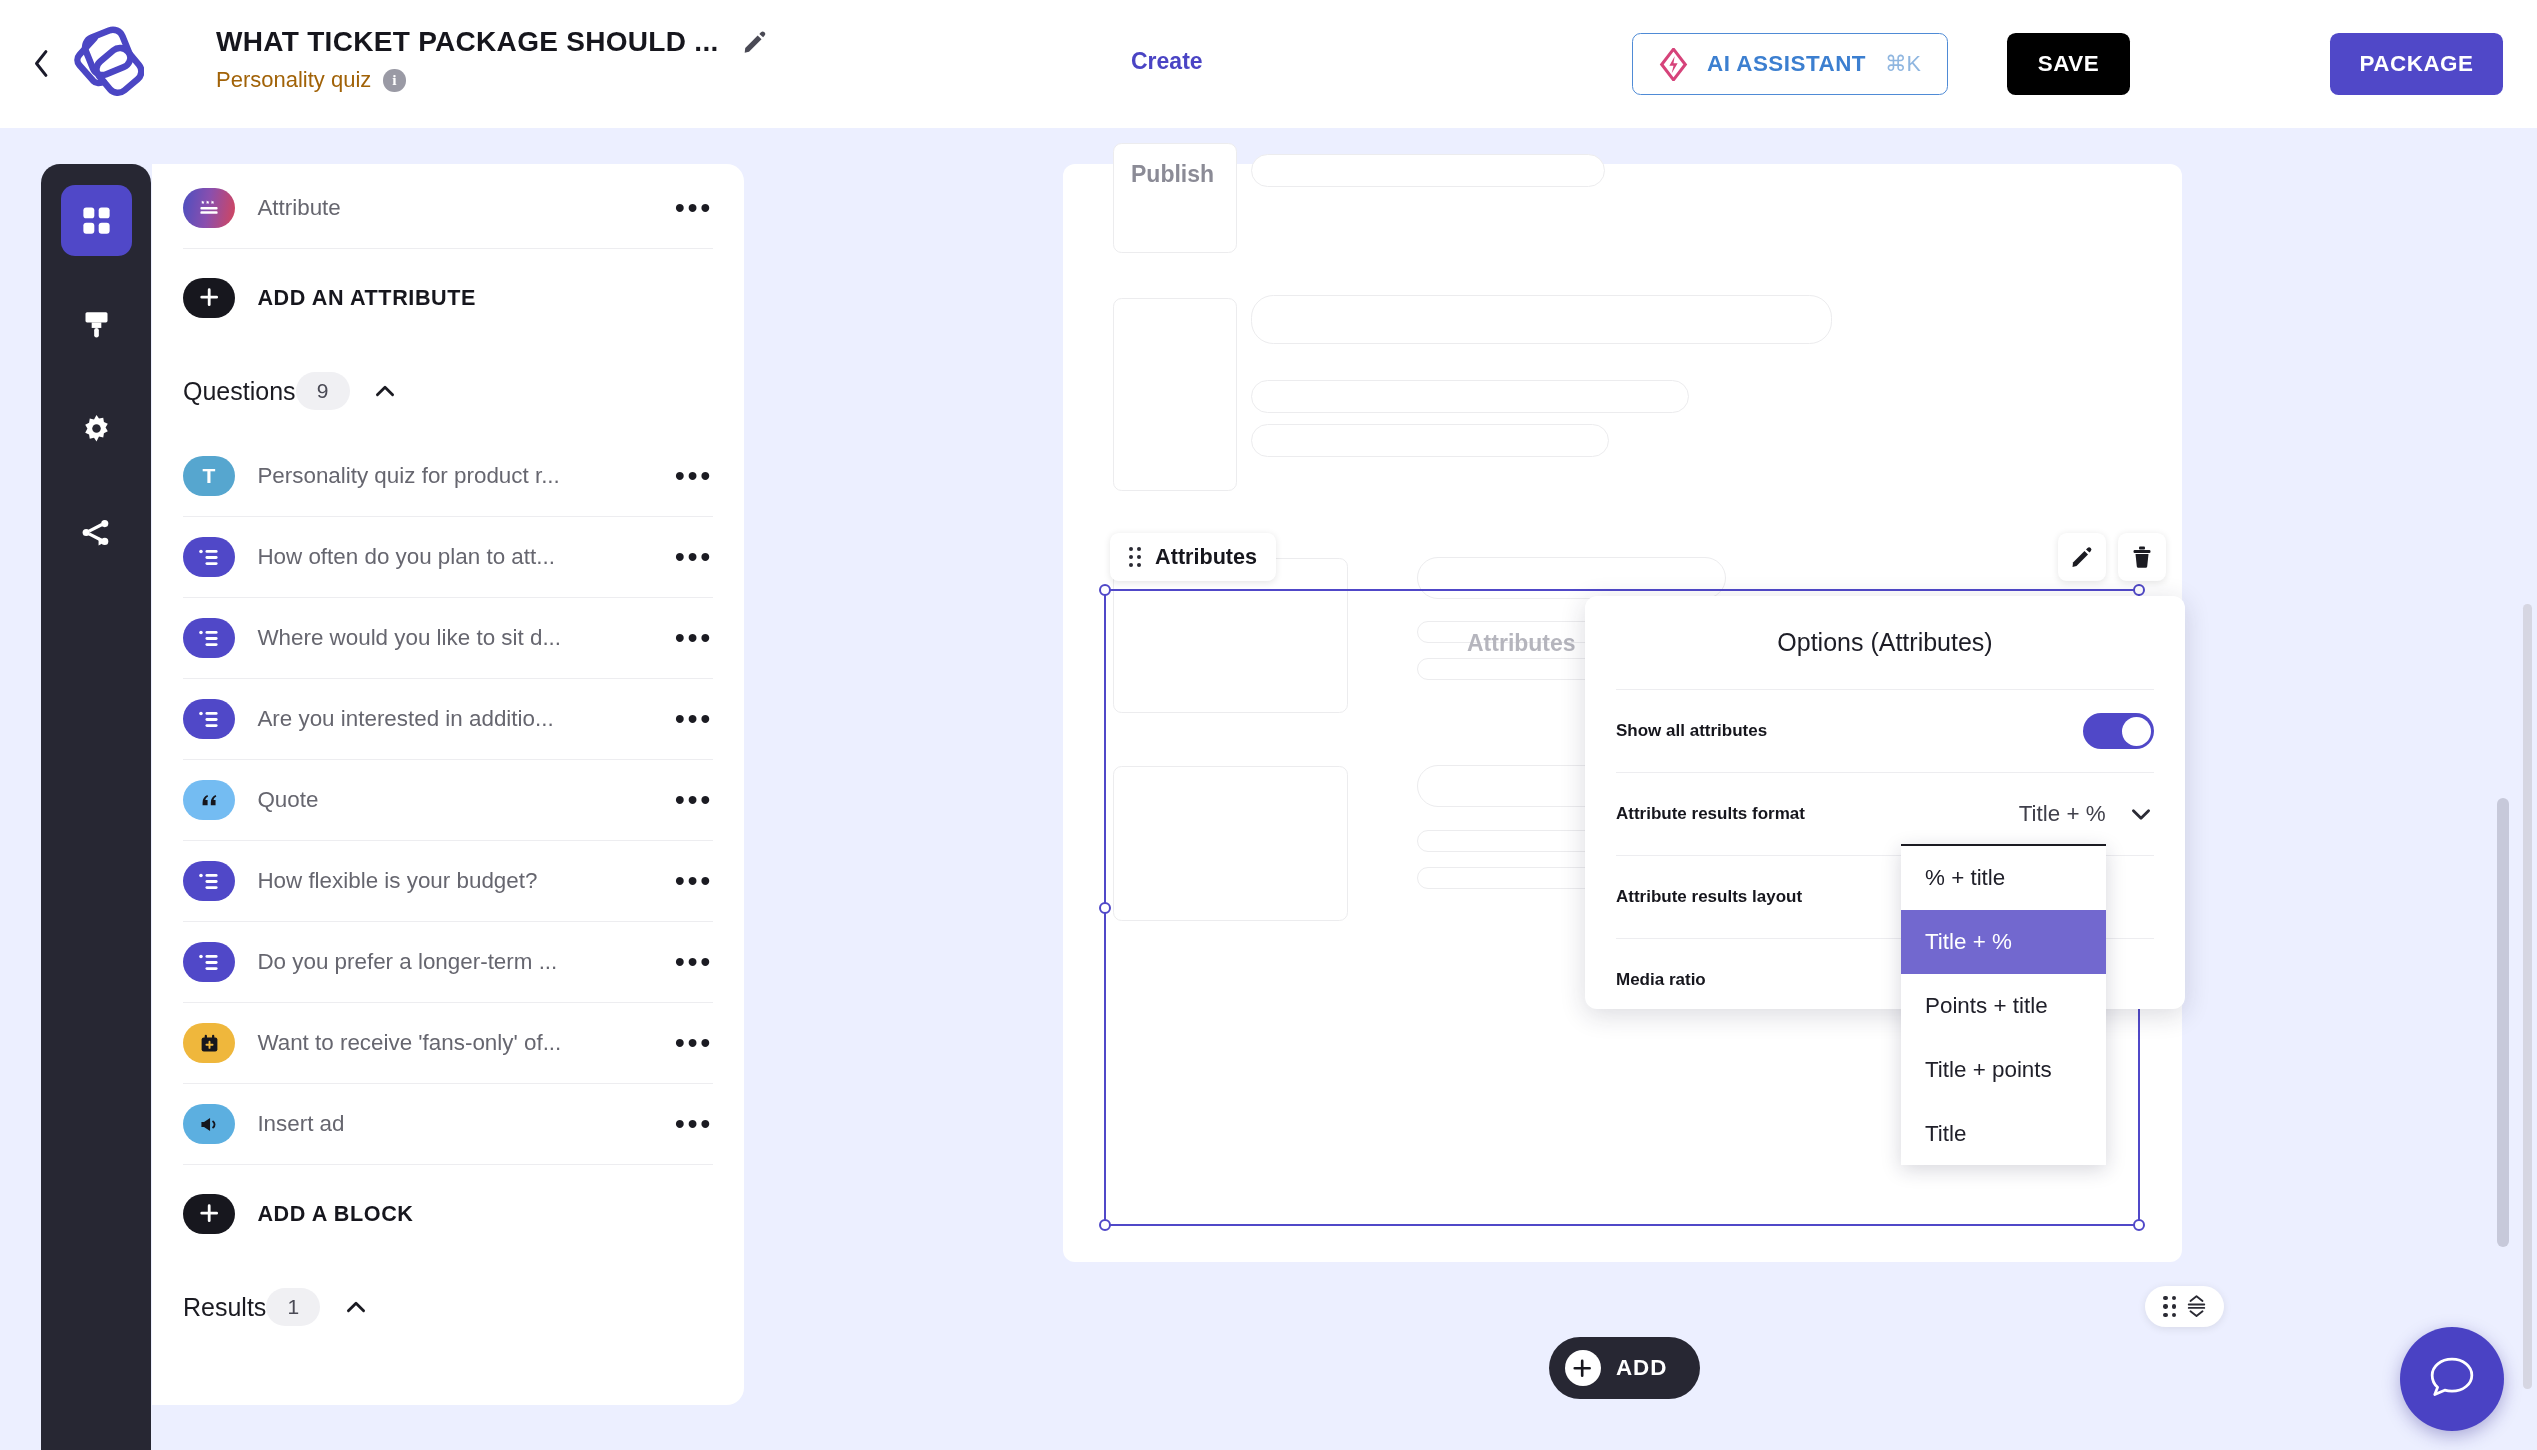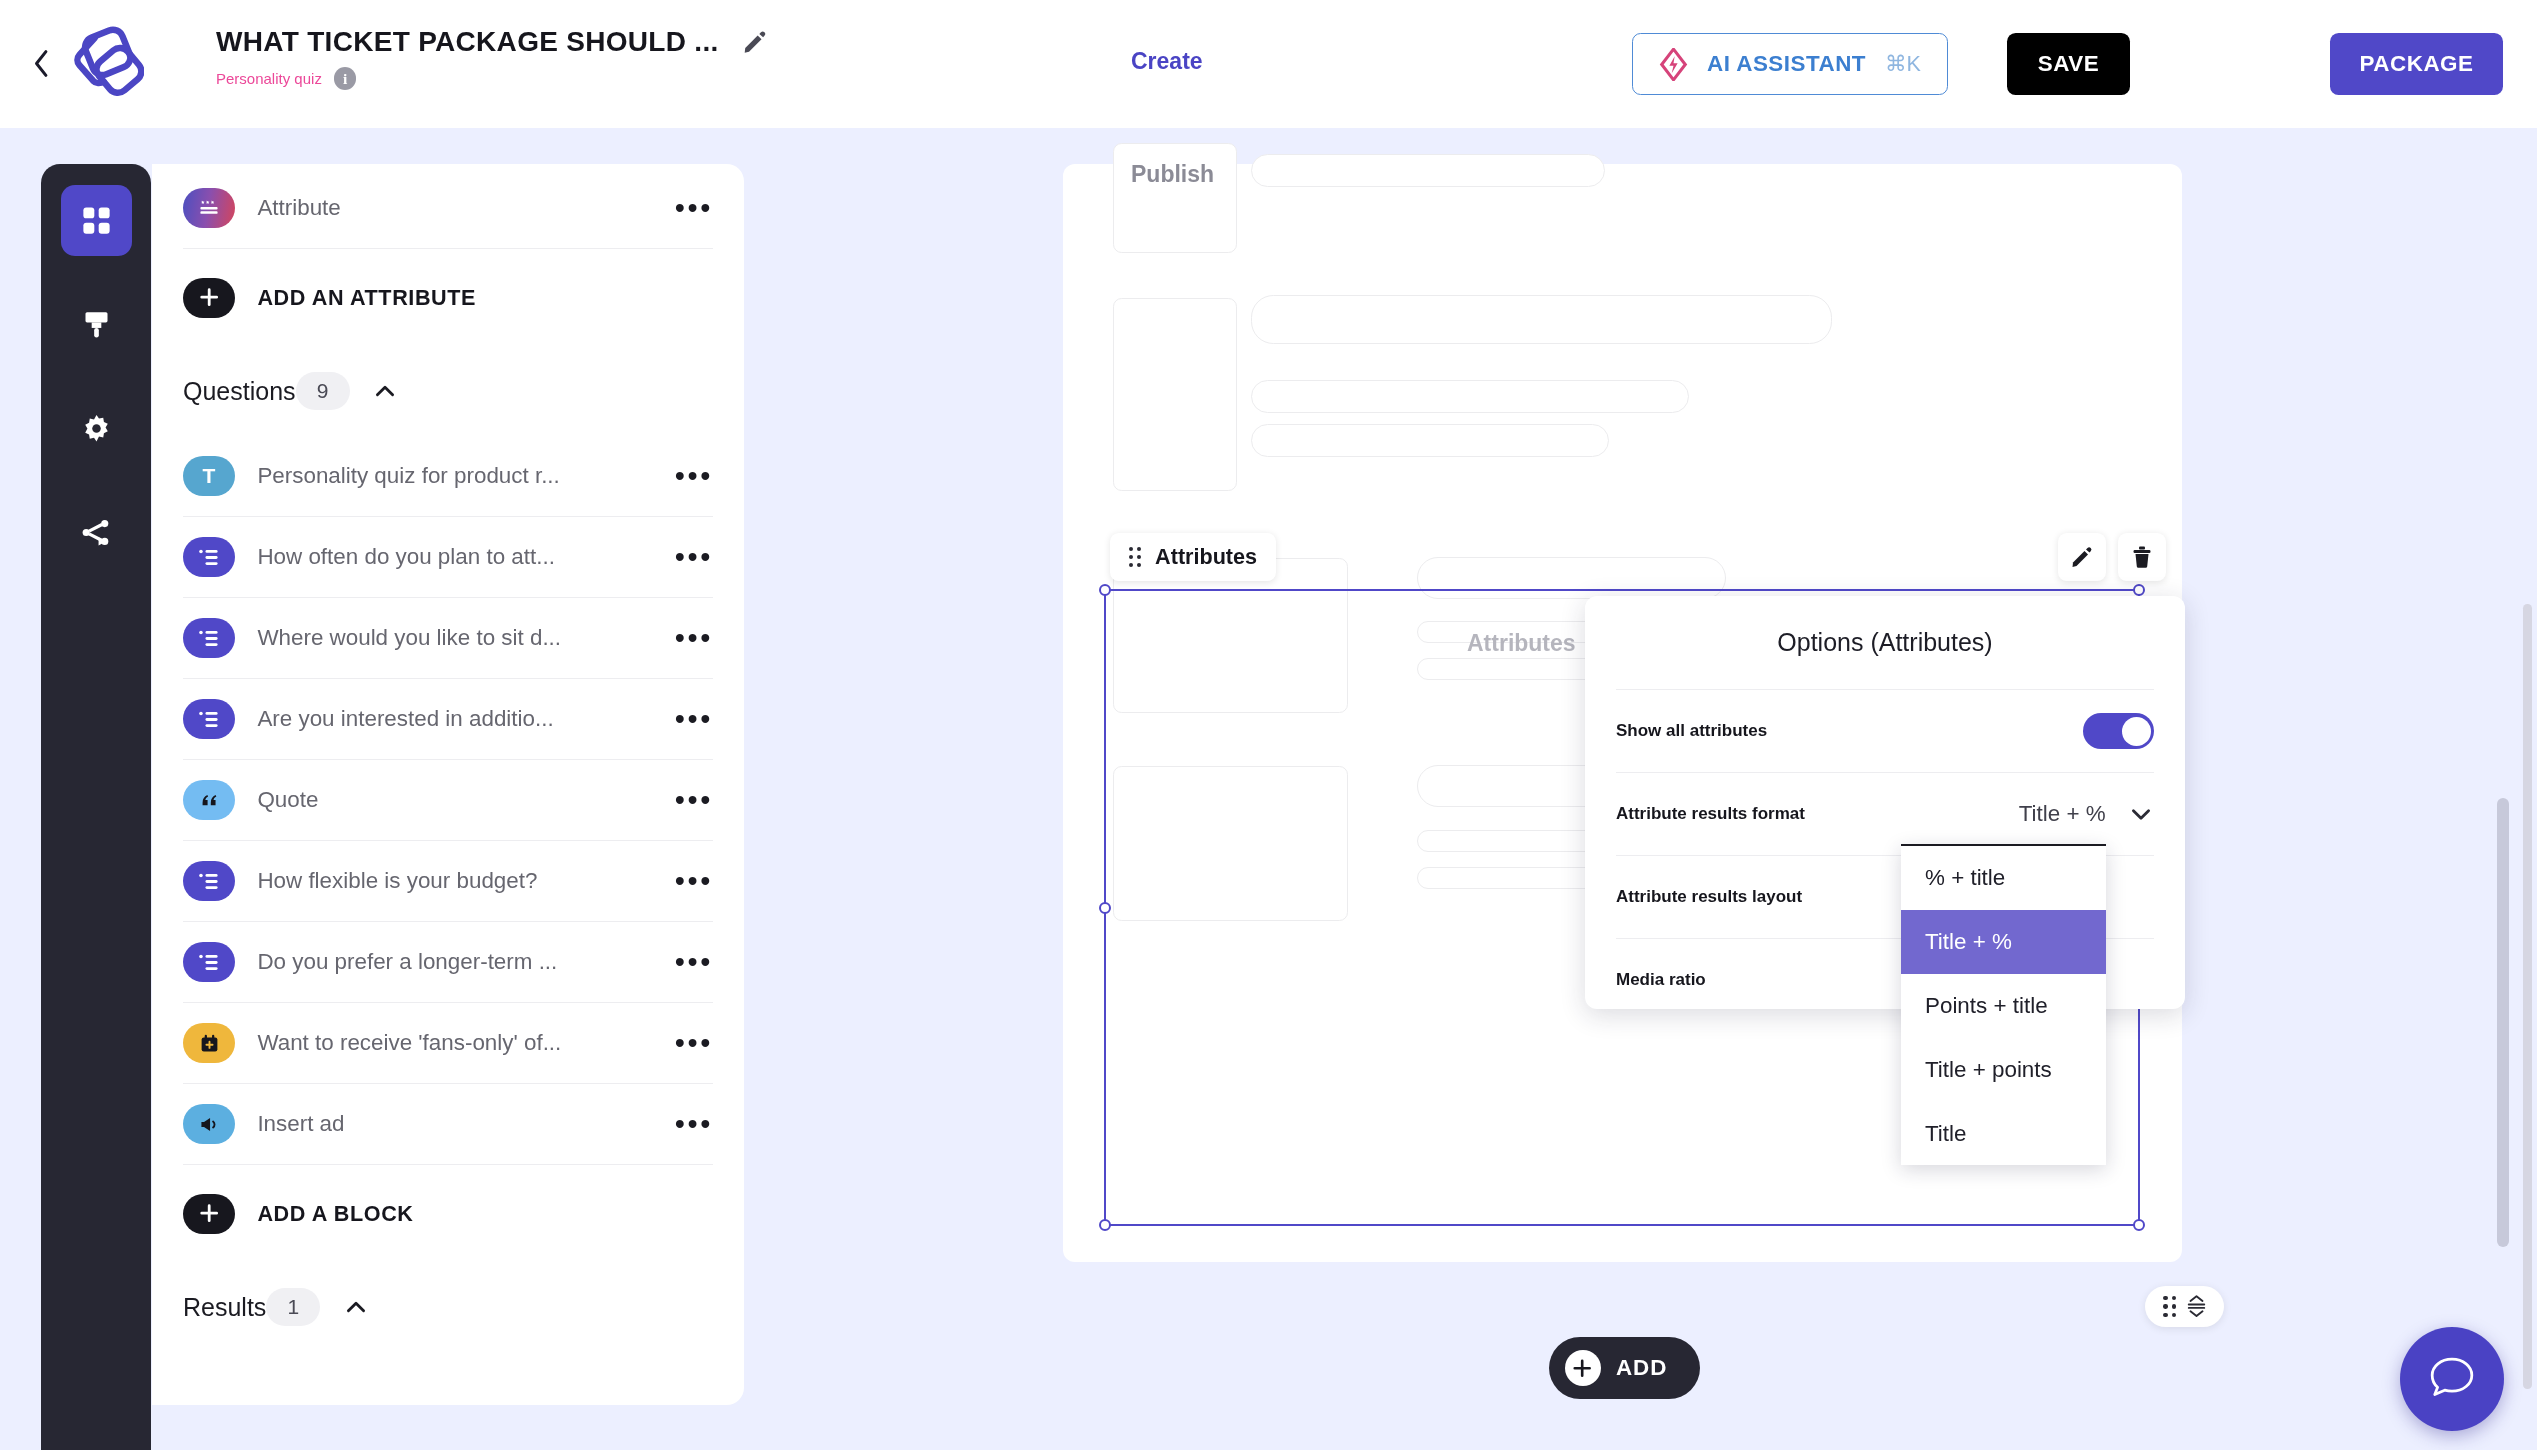--- a/index.html
+++ b/index.html
@@ -28,21 +28,21 @@
   .app-title {
     font-size: 28px; font-weight: bold; color: #16161d;
     letter-spacing: 0.3px; line-height: 31px;
     display: inline-block; vertical-align: middle;
   }
   .edit-pencil {
     display: inline-block; vertical-align: middle; margin-left: 19px;
     width: 26px; height: 26px; cursor: pointer;
   }
   .subtitle-row { margin-top: 10.4px; display: flex; align-items: center; gap: 12px; }
-  .app-subtitle { font-size: 15px; color: #ec4899; }
+  .app-subtitle { font-size: 22px; color: #a16207; }
   .info-badge {
     width: 22.4px; height: 22.4px; border-radius: 50%;
     background: #9a9aa5; color: #fff;
     font-size: 15.5px; font-weight: bold; font-family: "Liberation Serif", serif;
     display: flex; align-items: center; justify-content: center;
     cursor: pointer;
   }
 
   .nav-tabs { position: absolute; left: 1131px; top: 48px; display: flex; gap: 86px; flex-direction: column; }
   .nav-tab { font-size: 23px; font-weight: bold; color: #8b8b96; cursor: pointer; }

